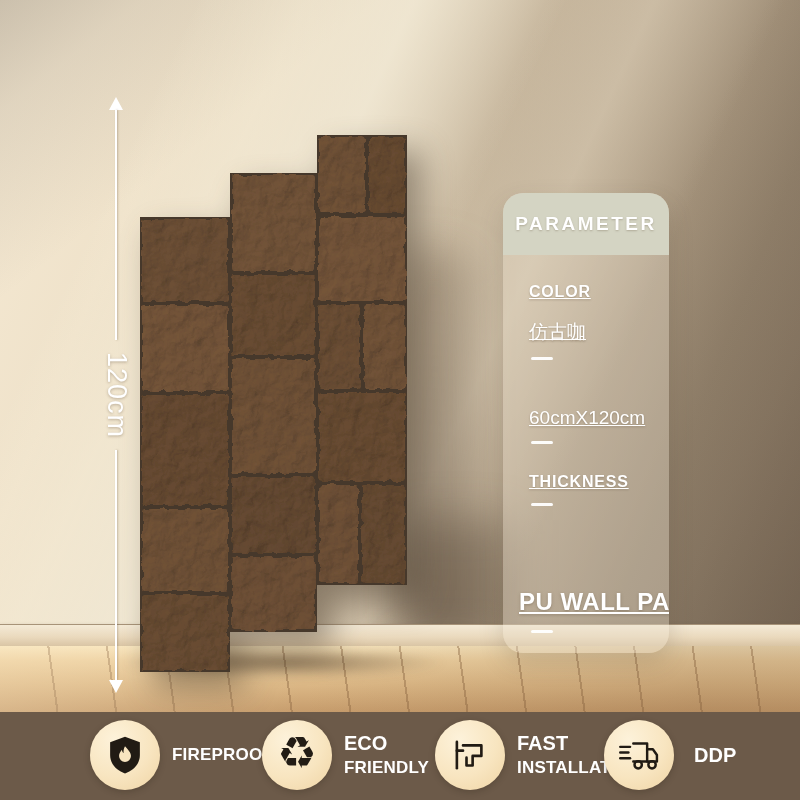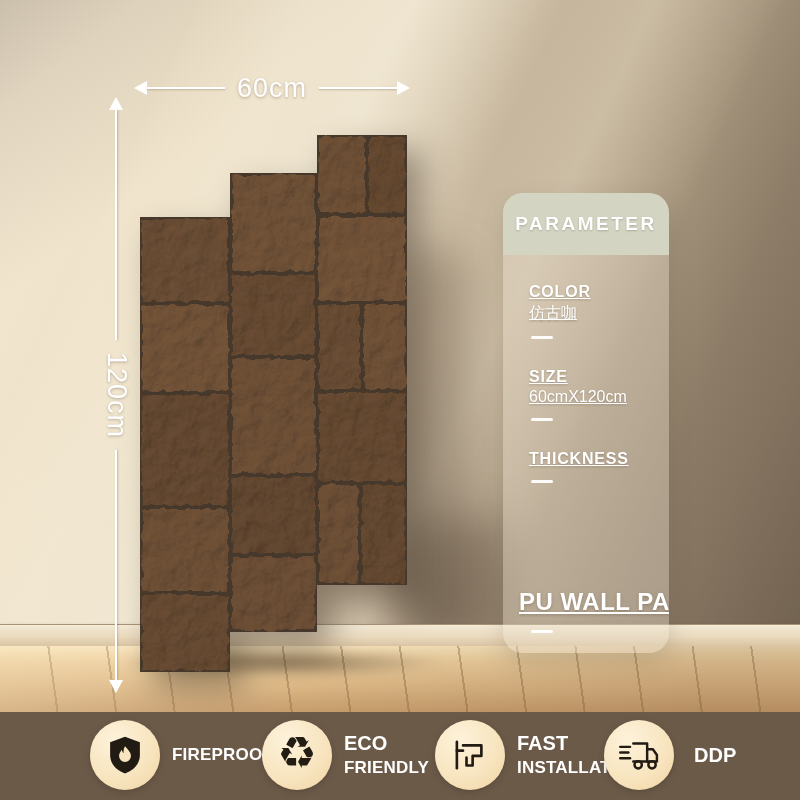--- a/index.html
+++ b/index.html
@@ -88,21 +88,21 @@
   .card-header span{
     color:#fff;font-weight:700;font-size:19px;letter-spacing:2.5px;
     text-shadow:0 1px 2px rgba(140,130,110,.5);
   }
   .card-body{
     flex:1;display:flex;flex-direction:column;
     padding:28px 14px 14px 26px;color:#fff;text-decoration:underline;
   }
   .item{margin-bottom:29px;}
   .item .label{font-size:16px;font-weight:700;letter-spacing:.8px;text-shadow:0 1px 2px rgba(110,95,75,.45);}
-  .item .value{font-size:16px;margin-top:2px;text-shadow:0 1px 2px rgba(110,95,75,.45);}
+  .item .value{font-size:19px;margin-top:18px;text-shadow:0 1px 2px rgba(110,95,75,.45);}
   .dash{width:22px;height:3px;background:#fff;border-radius:2px;margin:12px 0 0 2px;opacity:.95;}
   .product-title{
     margin-top:auto;margin-left:-10px;width:186px;text-align:center;
     font-size:24px;font-weight:700;letter-spacing:.5px;color:#fff;
     text-shadow:0 1px 3px rgba(110,95,75,.5);white-space:nowrap;
   }
   .dash.final{margin:14px 0 6px 2px;}
   
   .bottombar{position:absolute;left:0;top:712px;width:800px;height:88px;background:#6c5a49;}
   .badge{position:absolute;top:720px;display:flex;align-items:center;}
@@ -169,48 +169,40 @@
       <rect x="92" y="422" width="83" height="73" rx="2" fill="#6d5745"></rect>
 
       <rect x="2" y="84" width="86" height="82" rx="2" fill="#6b5644"></rect>
       <rect x="2" y="170" width="86" height="86" rx="2" fill="#735c49"></rect>
       <rect x="2" y="260" width="86" height="110" rx="2" fill="#665140"></rect>
       <rect x="2" y="374" width="86" height="82" rx="2" fill="#6f5946"></rect>
       <rect x="2" y="460" width="86" height="75" rx="2" fill="#685341"></rect>
     </g>
   </svg>
 
-  <div class="dim-h">
-    <span class="ah left"></span>
-    <span class="dline"></span>
-    <span class="dlabel">60cm</span>
-    <span class="dline"></span>
-    <span class="ah right"></span>
-  </div>
 
   <div class="dim-v">
     <span class="ah up"></span>
     <span class="vline"></span>
     <span class="vlabel">120cm</span>
     <span class="vline"></span>
     <span class="ah down"></span>
   </div>
 
   <div class="card">
     <div class="card-header">
       <span>PARAMETER</span>
     </div>
     <div class="card-body">
       <div class="item">
         <div class="label">COLOR</div>
         <div class="value">仿古咖</div>
         <div class="dash"></div>
       </div>
       <div class="item">
-        <div class="label">SIZE</div>
         <div class="value">60cmX120cm</div>
         <div class="dash"></div>
       </div>
       <div class="item">
         <div class="label">THICKNESS</div>
         <div class="dash"></div>
       </div>
       <div class="product-title">PU WALL PANEL</div>
       <div class="dash final"></div>
     </div>

